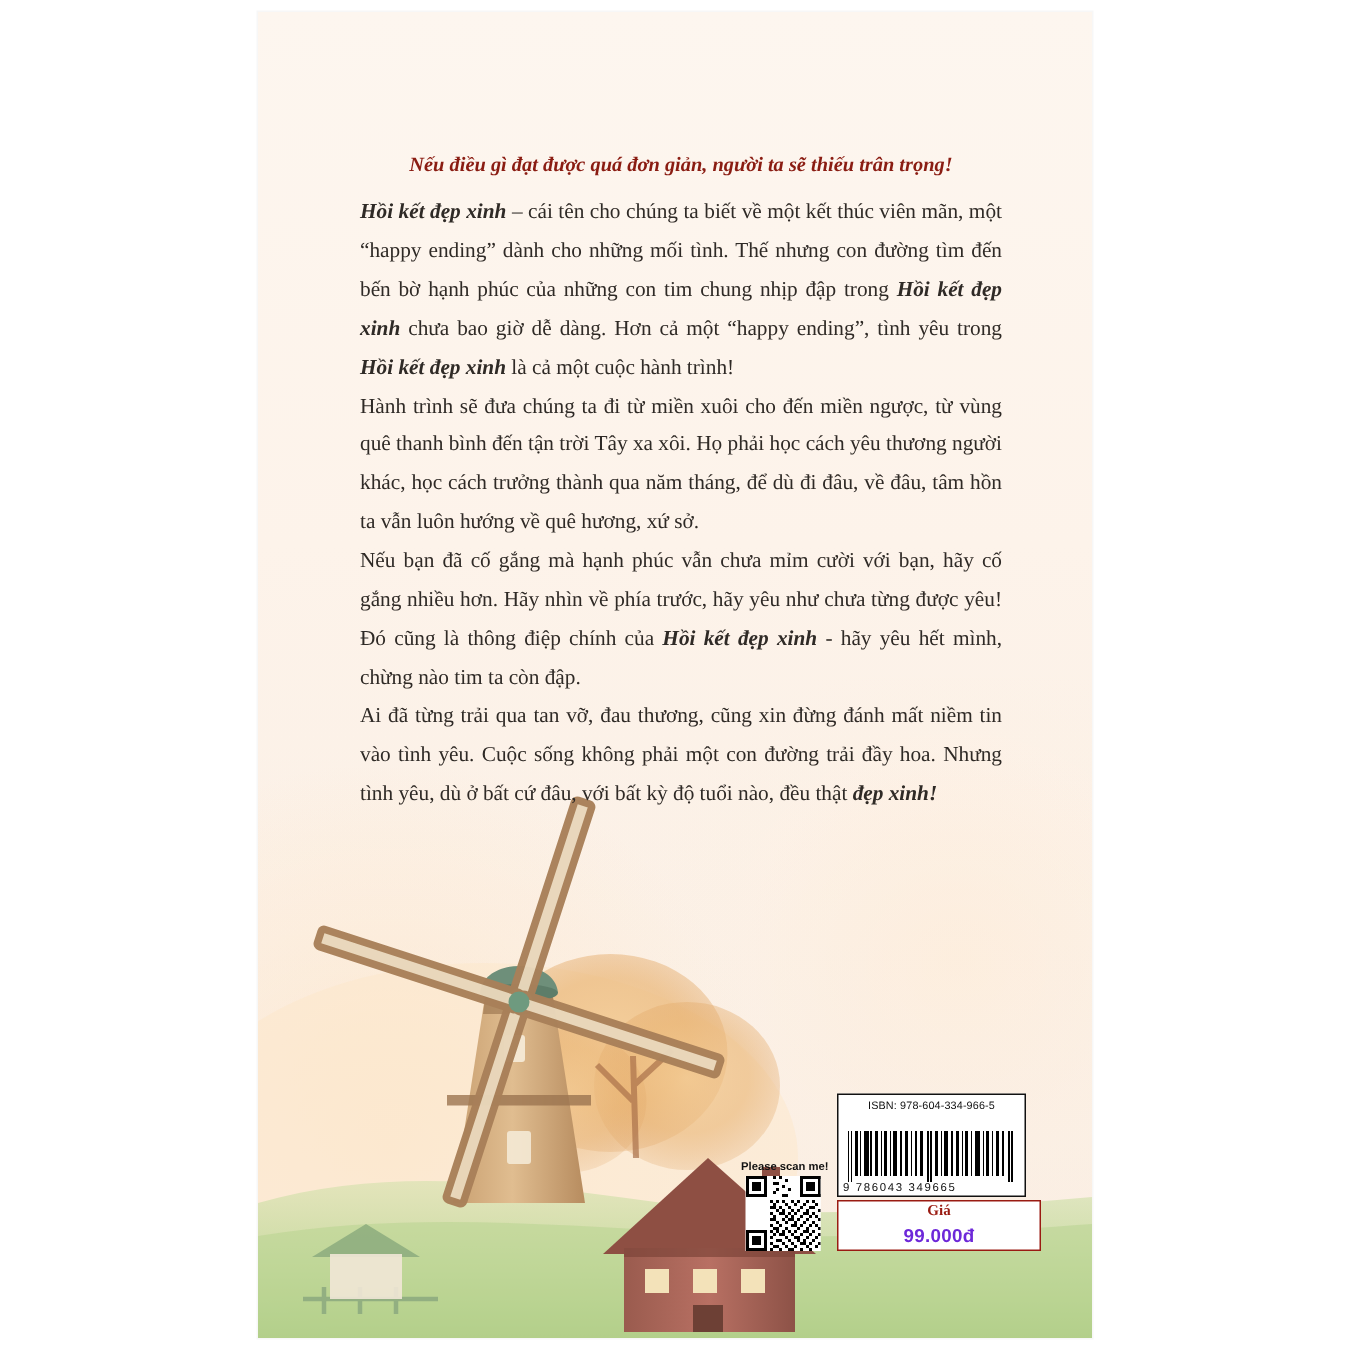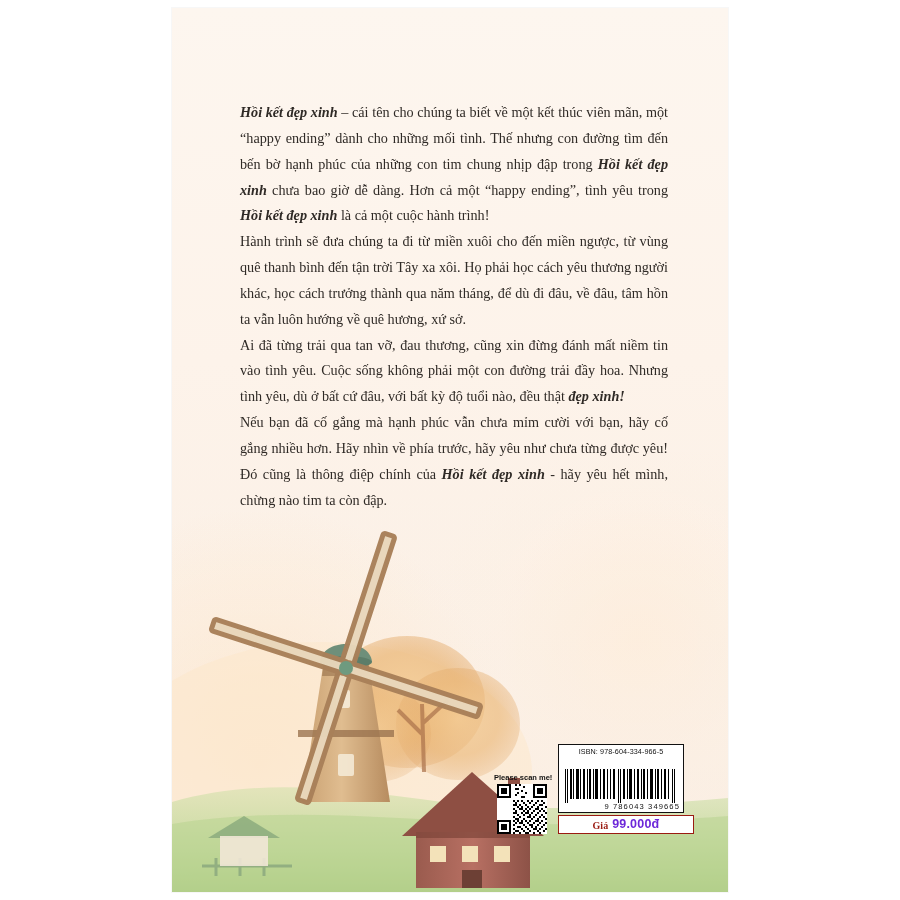--- a/index.html
+++ b/index.html
@@ -135,33 +135,34 @@
   #barcode {
     display: block;
     width: 118px;
     height: 34px;
     margin: 0 auto;
   }
   .ean-digits {
     font-family: "Liberation Sans", sans-serif;
     font-size: 7.6px;
     letter-spacing: 1.1px;
-    text-align: right;
+    text-align: left;
     color: #111;
     margin-top: -1px;
   }
   #price-box {
     margin-top: 2px;
     border: 1.5px solid #9a1b12;
     background: #fff;
     display: flex;
-    align-items: flex-end;
+    align-items: center;
     justify-content: center;
     gap: 4px;
     padding: 1px 0 2px 0;
+    flex-direction: column;
   }
   .price-label {
     font-family: "Liberation Serif", serif;
     font-size: 10px;
     color: #9a1b12;
     font-weight: bold;
   }
   .price-value {
     font-family: "Liberation Sans", sans-serif;
     font-size: 12.5px;
@@ -264,35 +265,36 @@
         <path d="M30 394 L120 394"></path>
         <path d="M44 386 L44 404 M68 386 L68 404 M92 386 L92 404"></path>
       </g>
       <g>
         <path d="M36 366 L72 344 L108 366 Z" fill="#8fae80" opacity="0.9"></path>
         <rect x="48" y="364" width="48" height="30" fill="#f1e7d6" opacity="0.9"></rect>
       </g>
     </svg>
 
     <div class="text-block">
+      <div class="tagline">Nếu điều gì đạt được quá đơn giản, người ta sẽ thiếu trân trọng!</div>
 
       <p class="para">
         <span class="bi">Hồi kết đẹp xinh</span><span> – cái tên cho chúng ta biết về một kết thúc viên mãn, một “happy ending” dành cho những mối tình. Thế nhưng con đường tìm đến bến bờ hạnh phúc của những con tim chung nhịp đập trong </span><span class="bi">Hồi kết đẹp xinh</span><span> chưa bao giờ dễ dàng. Hơn cả một “happy ending”, tình yêu trong </span><span class="bi">Hồi kết đẹp xinh</span><span> là cả một cuộc hành trình!</span>
       </p>
 
       <p class="para">
         <span>Hành trình sẽ đưa chúng ta đi từ miền xuôi cho đến miền ngược, từ vùng quê thanh bình đến tận trời Tây xa xôi. Họ phải học cách yêu thương người khác, học cách trưởng thành qua năm tháng, để dù đi đâu, về đâu, tâm hồn ta vẫn luôn hướng về quê hương, xứ sở.</span>
       </p>
 
       <p class="para">
+        <span>Nếu bạn đã cố gắng mà hạnh phúc vẫn chưa mỉm cười với bạn, hãy cố gắng nhiều hơn. Hãy nhìn về phía trước, hãy yêu như chưa từng được yêu! Đó cũng là thông điệp chính của </span><span class="bi">Hồi kết đẹp xinh</span><span> - hãy yêu hết mình, chừng nào tim ta còn đập.</span>
+      </p>
+
+      <p class="para">
         <span>Ai đã từng trải qua tan vỡ, đau thương, cũng xin đừng đánh mất niềm tin vào tình yêu. Cuộc sống không phải một con đường trải đầy hoa. Nhưng tình yêu, dù ở bất cứ đâu, với bất kỳ độ tuổi nào, đều thật </span><span class="bi">đẹp xinh!</span>
-      </p>
-
-      <p class="para">
-        <span>Nếu bạn đã cố gắng mà hạnh phúc vẫn chưa mỉm cười với bạn, hãy cố gắng nhiều hơn. Hãy nhìn về phía trước, hãy yêu như chưa từng được yêu! Đó cũng là thông điệp chính của </span><span class="bi">Hồi kết đẹp xinh</span><span> - hãy yêu hết mình, chừng nào tim ta còn đập.</span>
       </p>
 
     </div>
 
     <div id="bottom-bar">
 
       <div id="qr-wrap">
         <div class="scan-label">Please scan me!</div>
         <svg id="qr" viewBox="0 0 25 25" shape-rendering="crispEdges">
           <rect width="25" height="25" fill="#fff"></rect>

